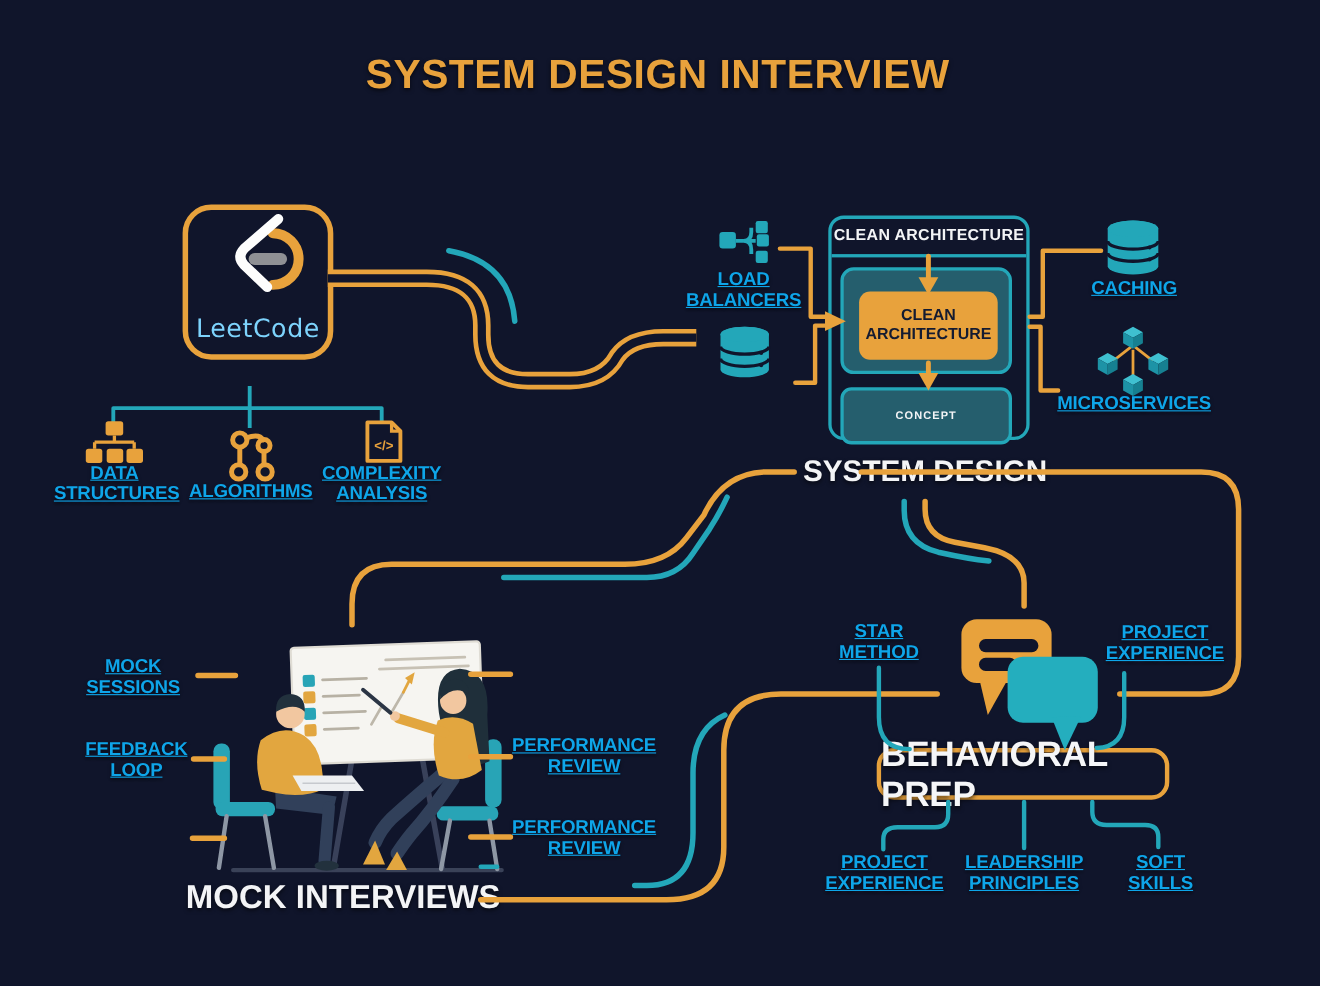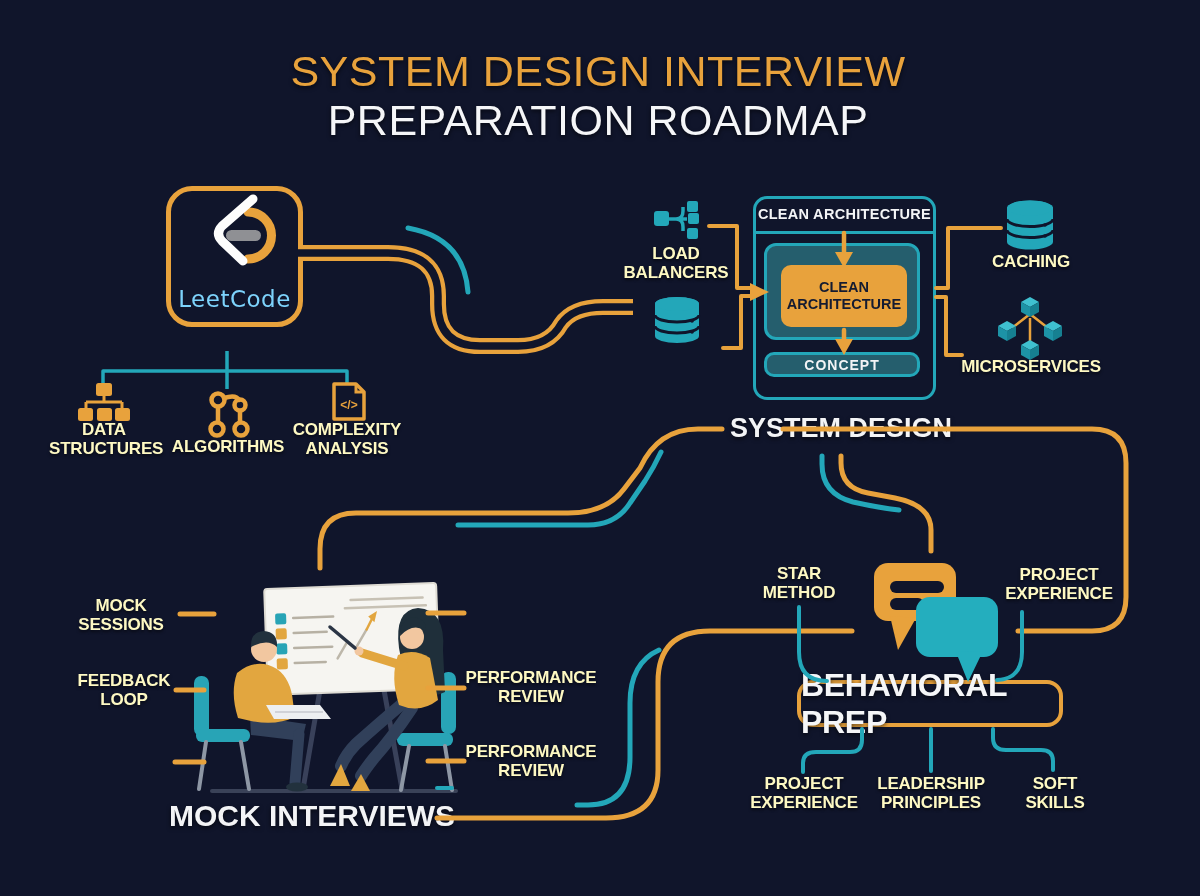--- a/index.html
+++ b/index.html
@@ -1,55 +1,54 @@
 <!DOCTYPE html>
 <html><head>
 <meta charset="utf-8">
 <style>
   html,body{margin:0;padding:0;background:#10152B;}
   #stage{position:relative;width:1200px;height:896px;background:#10152B;overflow:hidden;
          font-family:"Liberation Sans",sans-serif;}
   .abs{position:absolute;}
   .ctr{transform:translateX(-50%);}
-  .title{font-weight:400;font-size:43px;letter-spacing:.5px;white-space:nowrap;
+  .title{font-weight:700;font-size:37px;letter-spacing:.5px;white-space:nowrap;
          text-shadow:0 2px 4px rgba(0,0,0,.6);}
   .t1{color:#E8A23C;} .t2{color:#F5F6F8;}
   .seclabel{font-weight:700;color:#F3F4F6;white-space:nowrap;text-shadow:0 2px 4px rgba(0,0,0,.6);}
-  .lbl{font-weight:700;font-size:17px;line-height:1.13;color:#fef9c3;text-align:center;
-       letter-spacing:-.2px;text-shadow:0 2px 3px rgba(0,0,0,.55);}
+  .lbl{font-weight:700;font-size:17px;line-height:1.13;color:#0ea5e9;text-align:center;
+       letter-spacing:-.2px;text-shadow:0 2px 3px rgba(0,0,0,.55);text-decoration:underline;}
   .nowrap{white-space:nowrap;}
   
   #lc-card{left:166px;top:186px;width:127px;height:131px;border:5px solid #E8A23C;border-radius:26px;}
   #lc-word{left:50%;bottom:10px;transform:translateX(-50%);color:#7dd3fc;font-size:23px;
            font-family:"DejaVu Sans",sans-serif;letter-spacing:.5px;}
   
   #sd-box{left:753px;top:196px;width:183px;height:204px;border:3.5px solid #23A7B9;border-radius:14px;box-sizing:border-box;padding-left:24px;}
   #sd-head{left:0;top:7px;width:100%;text-align:center;font-weight:700;font-size:14.5px;color:#F3F4F6;letter-spacing:.3px;}
   #sd-sep{left:0;top:32px;width:100%;border-top:3px solid #23A7B9;}
   #sd-panel{left:8px;top:44px;width:156px;height:97px;background:#255E6D;border:3px solid #23A7B9;border-radius:12px;box-sizing:border-box;}
   #sd-core{left:25px;top:66px;width:126px;height:62px;background:#E8A23C;border-radius:10px;
            font-weight:700;font-size:14.5px;color:#141B31;text-align:center;line-height:1.15;
            display:flex;align-items:center;justify-content:center;padding:0 8px;box-sizing:border-box;}
-  #sd-concept{left:8px;top:153px;width:156px;height:25px;background:#255E6D;border:3px solid #23A7B9;border-radius:10px;
+  #sd-concept{left:8px;top:153px;width:156px;height:52px;background:#255E6D;border:3px solid #23A7B9;border-radius:10px;
            box-sizing:border-box;display:flex;align-items:center;justify-content:center;
-           font-weight:700;font-size:14px;color:#F3F4F6;letter-spacing:1px;}
+           font-weight:700;font-size:10px;color:#F3F4F6;letter-spacing:1px;}
   
   #bp-box{left:797px;top:680px;width:266px;height:47px;border:4px solid #E8A23C;border-radius:16px;
           box-sizing:border-box;display:flex;align-items:center;justify-content:center;
           font-weight:700;font-size:32px;color:#F5F6F8;letter-spacing:-.3px;text-shadow:0 2px 4px rgba(0,0,0,.6);}
   .z2{z-index:2;} 
   #wires{left:0;top:0;z-index:3;pointer-events:none;}
 </style>
 </head>
 <body>
 
 <div id="stage">
 
   <div class="abs ctr title t1 z2" style="left:598px;top:47px">SYSTEM DESIGN INTERVIEW</div>
-  <div class="abs ctr title t2 z2" style="left:598px;top:96px">PREPARATION ROADMAP</div>
 
   <div class="abs z2" id="lc-card">
     <span class="abs" id="lc-word">LeetCode</span>
   </div>
   <div class="abs ctr lbl z2" style="left:104px;top:420px;width:110px">DATA STRUCTURES</div>
   <div class="abs ctr lbl nowrap z2" style="left:228px;top:437px">ALGORITHMS</div>
   <div class="abs ctr lbl z2" style="left:347px;top:420px;width:120px">COMPLEXITY ANALYSIS</div>
 
   <div class="abs ctr lbl z2" style="left:676px;top:244px;width:110px">LOAD BALANCERS</div>
   <div class="abs ctr lbl nowrap z2" style="left:1031px;top:252px">CACHING</div>

